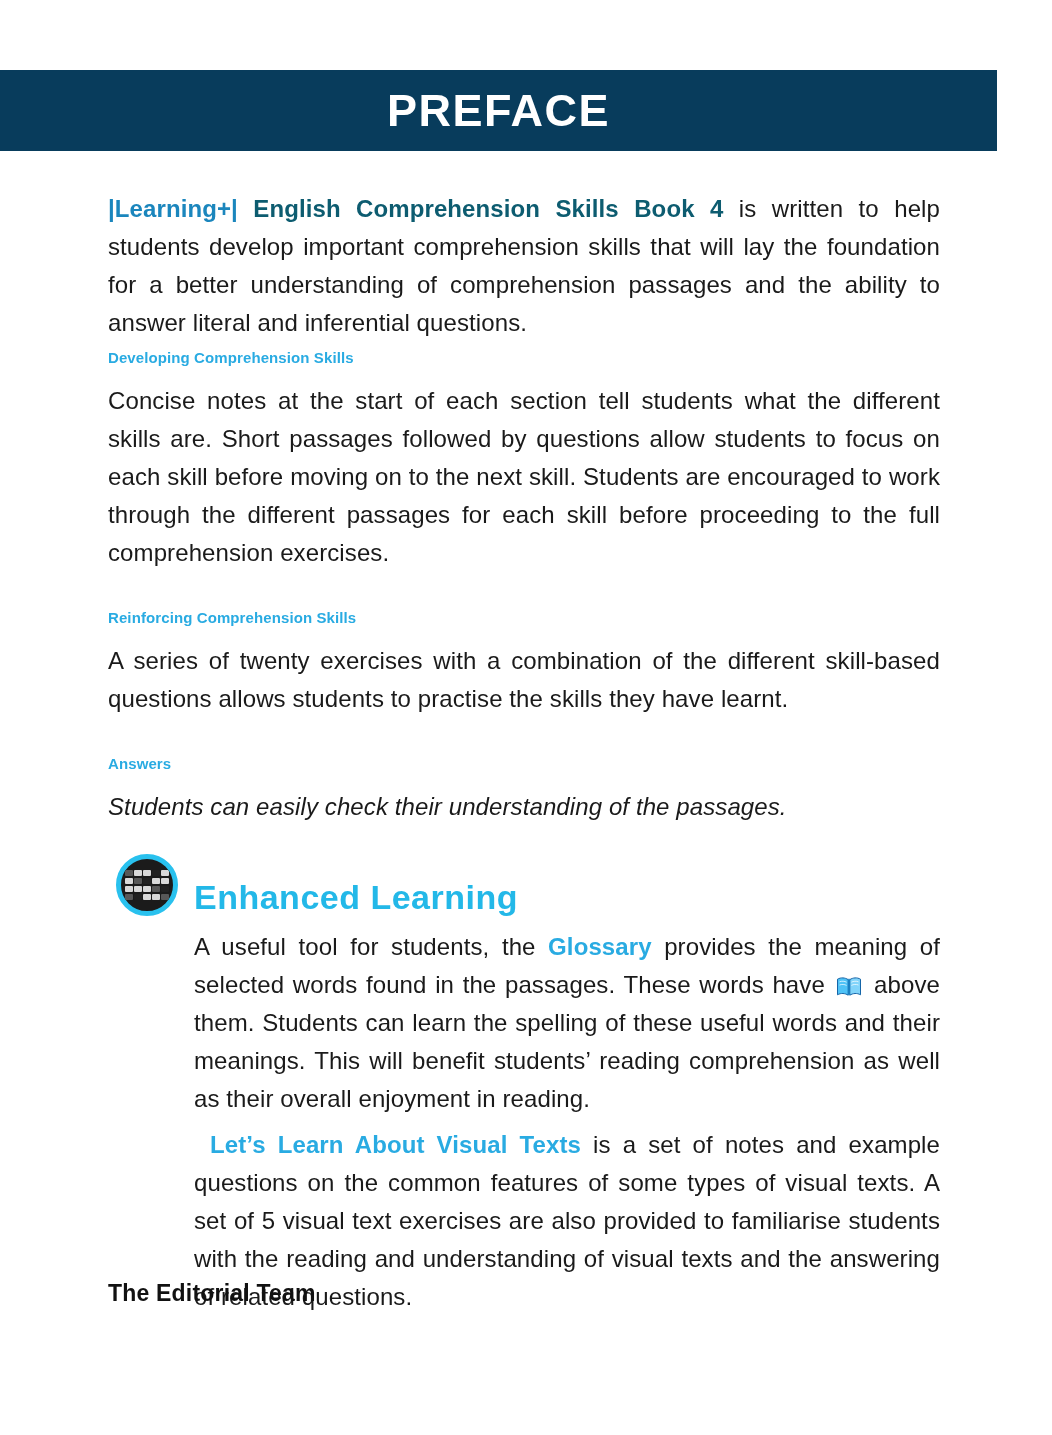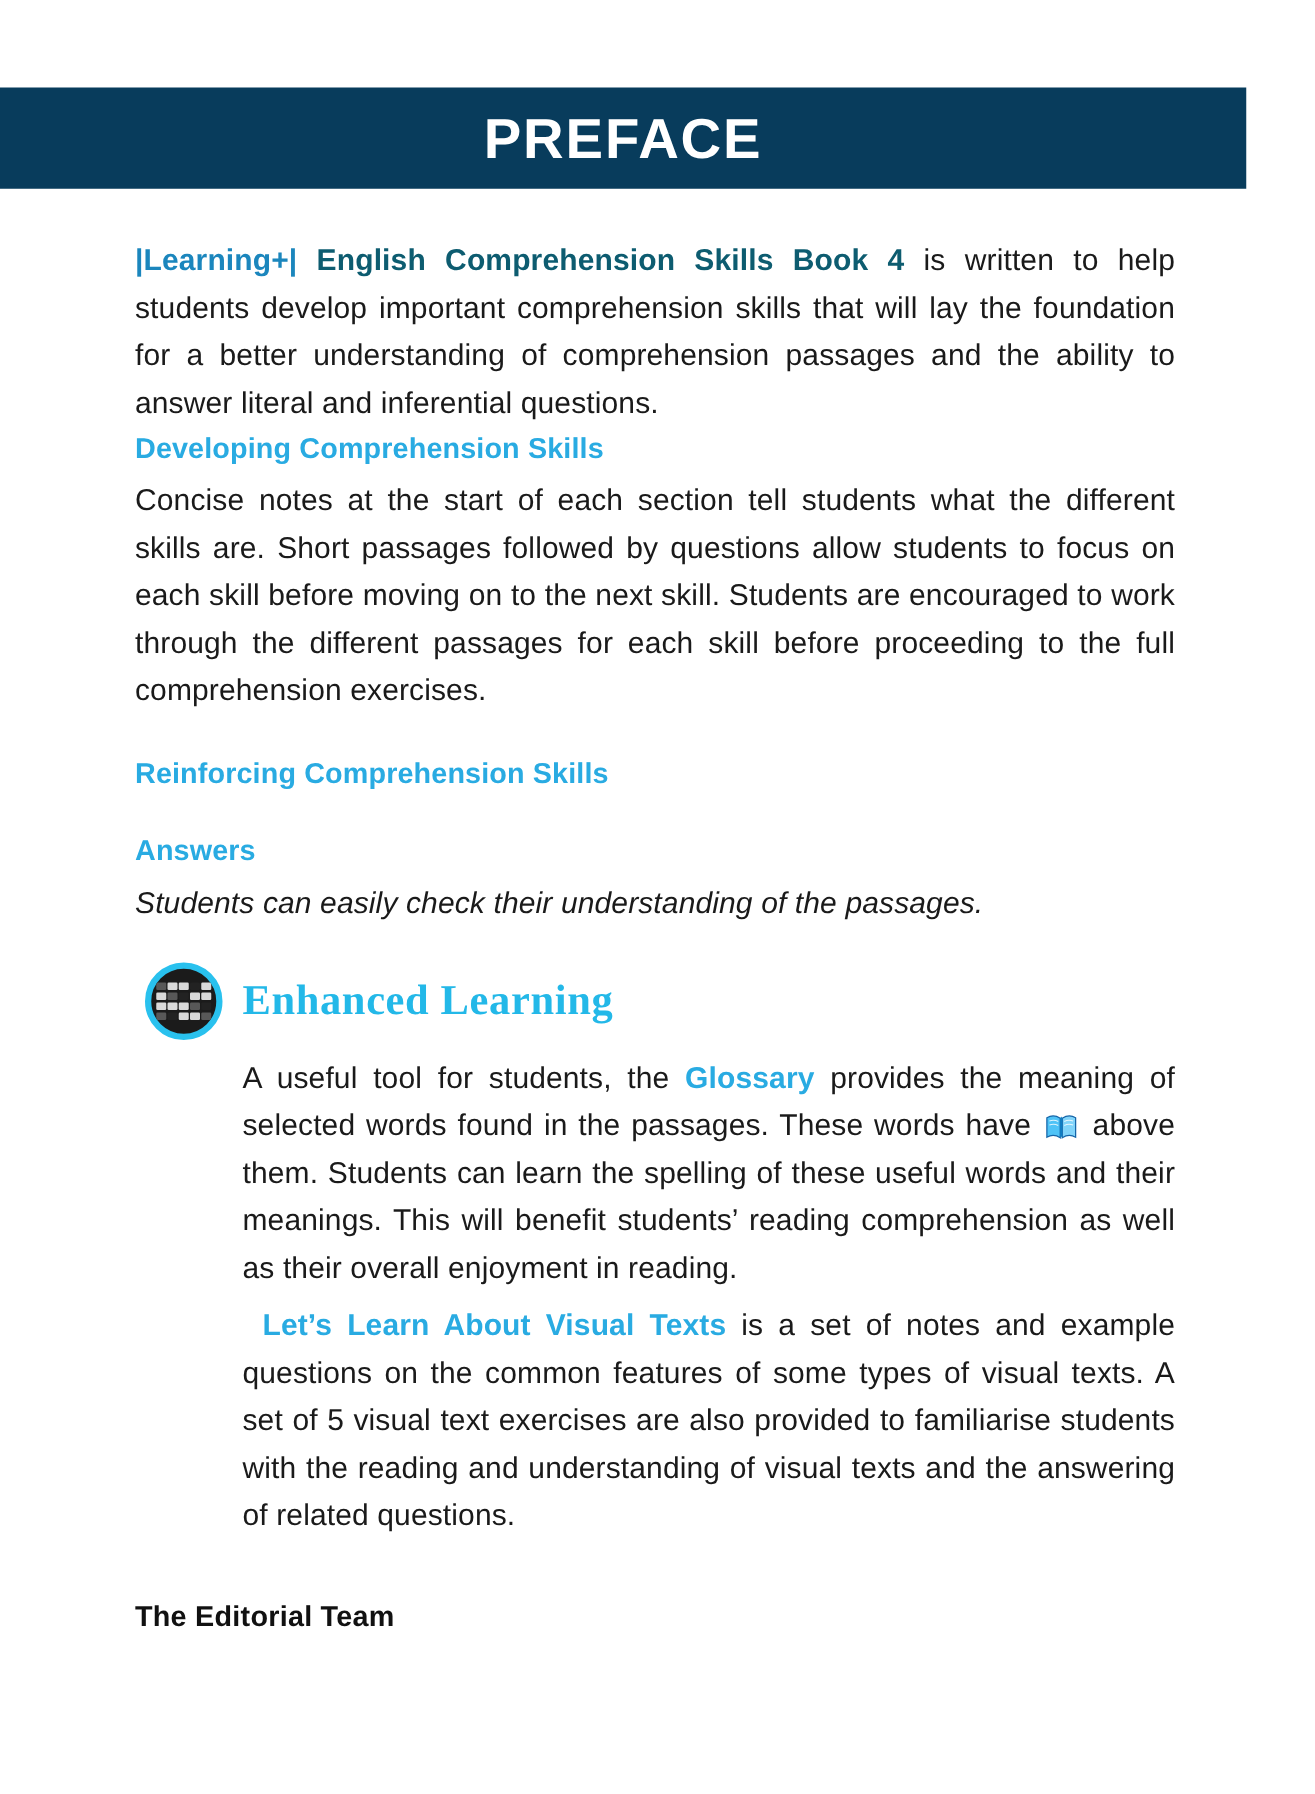--- a/index.html
+++ b/index.html
@@ -73,41 +73,40 @@
     color: #1b86bd;
     font-weight: bold;
   }
   .brand-dark {
     color: #0d5c70;
     font-weight: bold;
   }
 
   h2.section-heading {
     margin: 0 0 8px 0;
-    font-size: 23px;
+    font-size: 15px;
     font-weight: bold;
     color: #29abe2;
     letter-spacing: 0.1px;
     line-height: 32px;
   }
 
   .section-block {
     margin-bottom: 30px;
   }
   .section-block.tight {
     margin-bottom: 28px;
   }
 
   
   .el-logo-row {
     display: flex;
-    align-items: center;
+    align-items: flex-end;
     margin-bottom: 12px;
     margin-left: 8px;
-    font-family: Liberation Serif, serif;
   }
   .el-badge {
     width: 62px;
     height: 62px;
     flex: 0 0 62px;
     border-radius: 50%;
     border: 5px solid #29c1ee;
     background: #1b1b1b;
     position: relative;
     overflow: hidden;
@@ -218,20 +217,21 @@
 
     <p class="body-text lead-para"><span class="brand-light">|Learning+|</span><span class="brand-dark"> English Comprehension Skills Book 4</span><span> is written to help students develop important comprehension skills that will lay the foundation for a better understanding of comprehension passages and the ability to answer literal and inferential questions.</span></p>
 
     <div class="section-block">
       <h2 class="section-heading">Developing Comprehension Skills</h2>
       <p class="body-text">Concise notes at the start of each section tell students what the different skills are. Short passages followed by questions allow students to focus on each skill before moving on to the next skill. Students are encouraged to work through the different passages for each skill before proceeding to the full comprehension exercises.</p>
     </div>
 
     <div class="section-block">
       <h2 class="section-heading">Reinforcing Comprehension Skills</h2>
+      <p class="body-text">A series of twenty exercises with a combination of the different skill-based questions allows students to practise the skills they have learnt.</p>
     </div>
 
     <div class="section-block tight">
       <h2 class="section-heading">Answers</h2>
       <p class="body-text ragged">Students can easily check their understanding of the passages.</p>
     </div>
 
     <div class="el-logo-row">
       <div class="el-badge">
         <div class="el-badge-inner">

